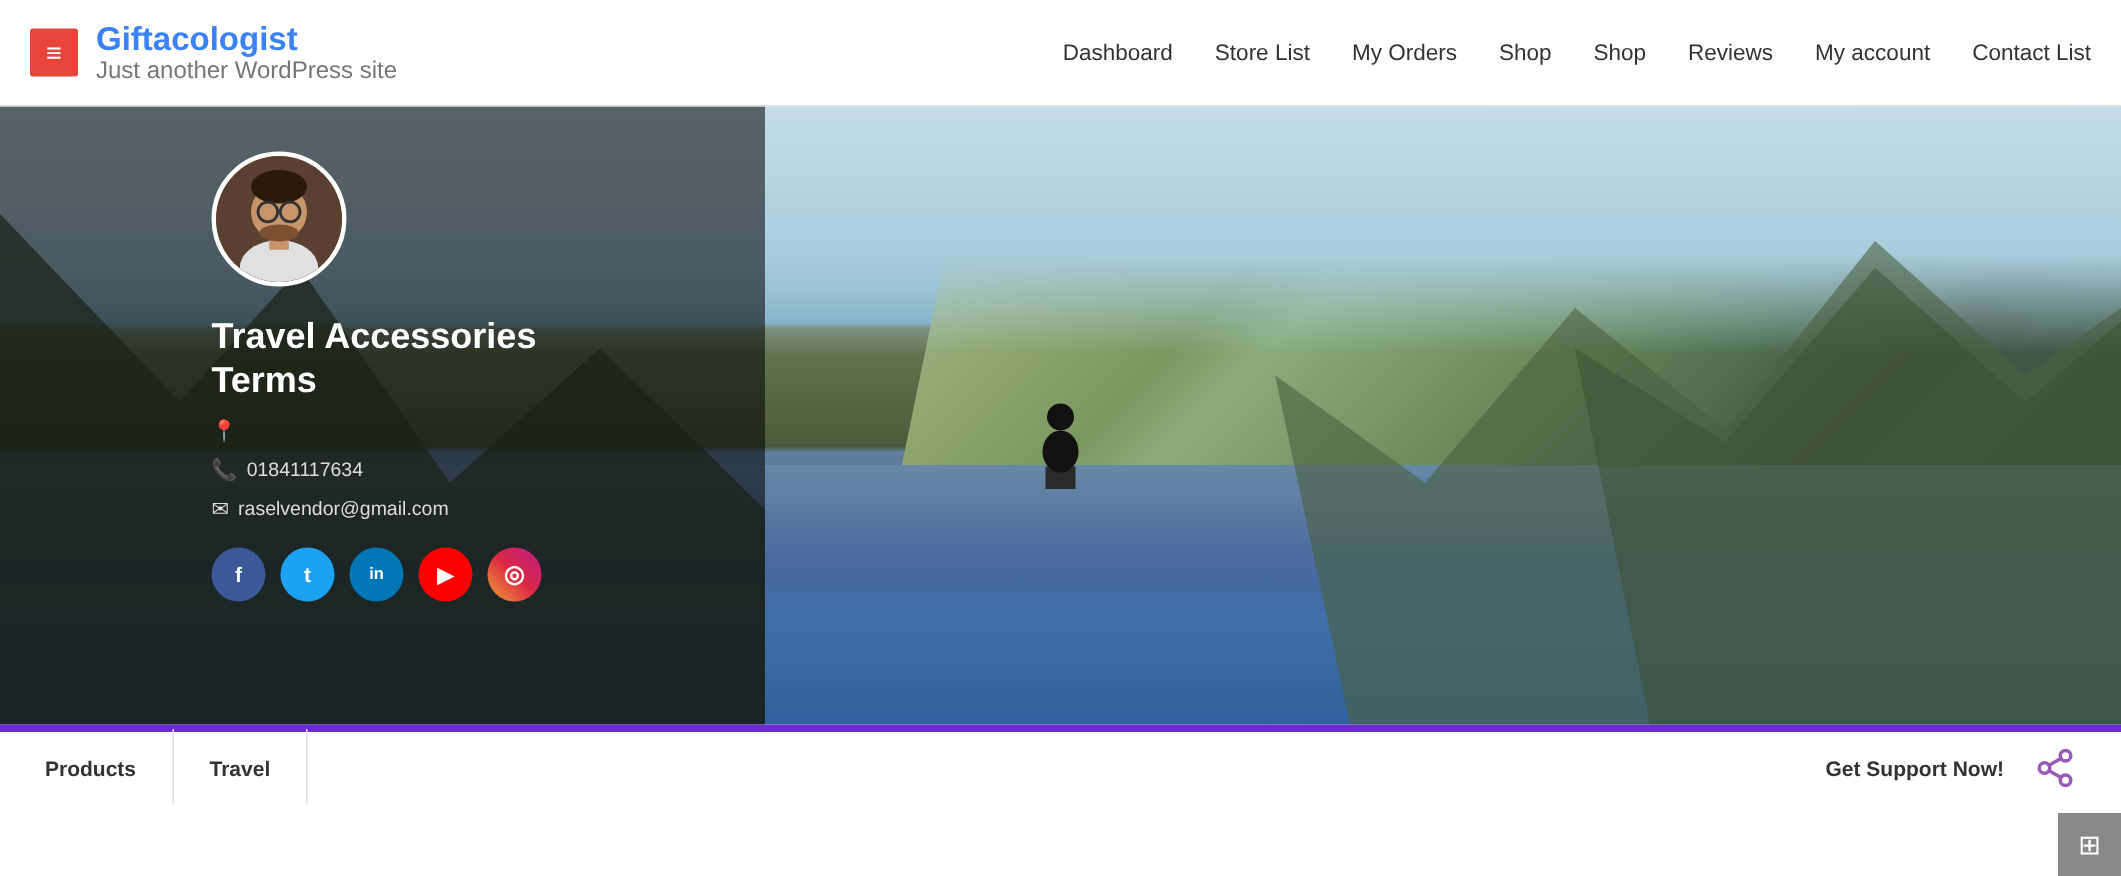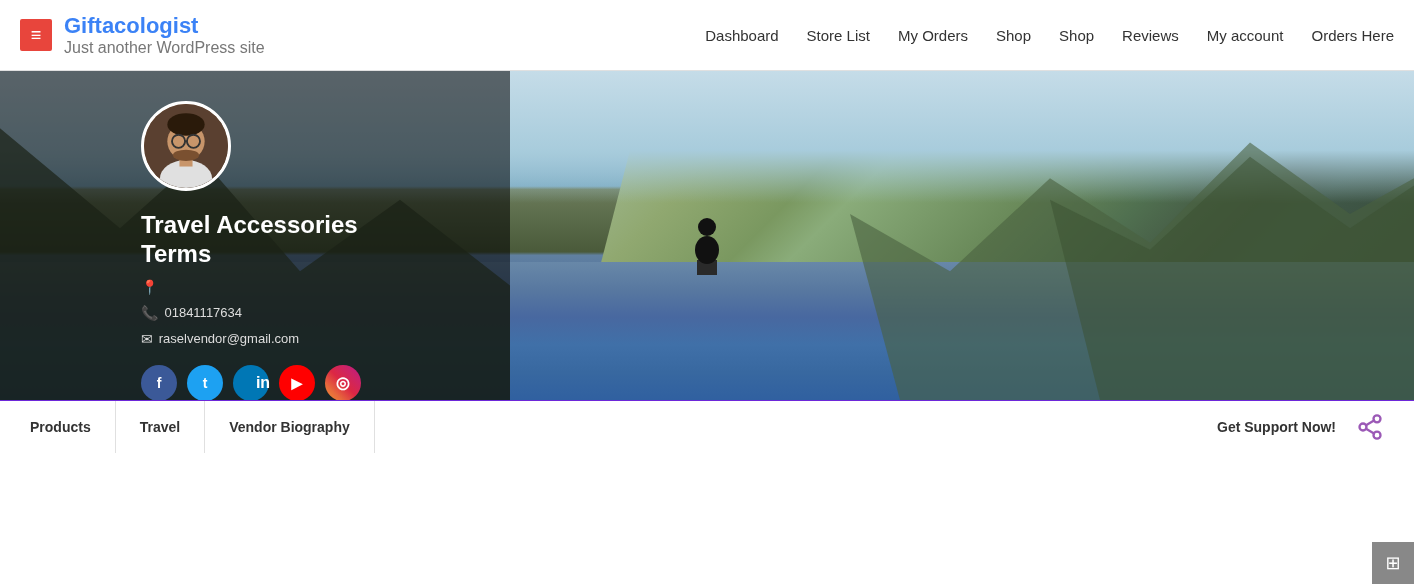--- a/index.html
+++ b/index.html
@@ -55,21 +55,21 @@
       text-decoration: none;
       color: #333;
       font-size: 15px;
       white-space: nowrap;
     }
 
     
     .hero {
       position: relative;
       width: 100%;
-      height: 329px;
+      height: 412px;
       overflow: hidden;
     }
 
     
     .hero-bg {
       position: absolute;
       inset: 0;
       background:
         
         linear-gradient(180deg,
@@ -242,21 +242,21 @@
     .social-facebook { background: #3b5998; }
     .social-twitter { background: #1da1f2; }
     .social-linkedin { background: #0077b5; }
     .social-youtube { background: #ff0000; }
     .social-instagram { background: linear-gradient(45deg, #f09433, #e6683c, #dc2743, #cc2366, #bc1888); }
 
     
     .footer-bar {
       height: 53px;
       background: #fff;
-      border-top: 1px solid #6d28d9;
+      border-top: 5px solid #6d28d9;
       display: flex;
       align-items: center;
       padding: 0 30px;
       gap: 0;
     }
     .footer-nav {
       display: flex;
       align-items: center;
       gap: 0;
       flex: 1;
@@ -315,21 +315,21 @@
     <div class="site-tagline">Just another WordPress site</div>
   </div>
   <nav class="main-nav">
     <a href="#">Dashboard</a>
     <a href="#">Store List</a>
     <a href="#">My Orders</a>
     <a href="#">Shop</a>
     <a href="#">Shop</a>
     <a href="#">Reviews</a>
     <a href="#">My account</a>
-    <a href="#">Orders Here</a>
+    <a href="#">Contact List</a>
   </nav>
 </header>
 
 <section class="hero">
 
   <div class="hero-bg"></div>
   <div class="hero-bg-right"></div>
   <div class="hero-sky"></div>
   <div class="hero-water"></div>
 
@@ -398,37 +398,36 @@
     </div>
 
     <div class="social-links">
       <a class="social-btn social-facebook" href="#">
         <span>f</span>
       </a>
       <a class="social-btn social-twitter" href="#">
         <span>t</span>
       </a>
       <a class="social-btn social-linkedin" href="#">
-        <span style="font-size:16px;padding-left:24px;">in</span>
+        <span style="font-size:11px;">in</span>
       </a>
       <a class="social-btn social-youtube" href="#">
         <span>▶</span>
       </a>
       <a class="social-btn social-instagram" href="#">
         <span style="font-size:16px;">◎</span>
       </a>
     </div>
   </div>
 </section>
 
 <footer class="footer-bar">
   <nav class="footer-nav">
     <a href="#">Products</a>
     <a href="#">Travel</a>
-    <a href="#">Vendor Biography</a>
   </nav>
   <span class="footer-support">Get Support Now!</span>
   <div class="footer-share">
     <svg viewBox="0 0 24 24" fill="none" stroke="currentColor" stroke-width="2" stroke-linecap="round" stroke-linejoin="round">
       <circle cx="18" cy="5" r="3"></circle>
       <circle cx="6" cy="12" r="3"></circle>
       <circle cx="18" cy="19" r="3"></circle>
       <line x1="8.59" y1="13.51" x2="15.42" y2="17.49"></line>
       <line x1="15.41" y1="6.51" x2="8.59" y2="10.49"></line>
     </svg>

